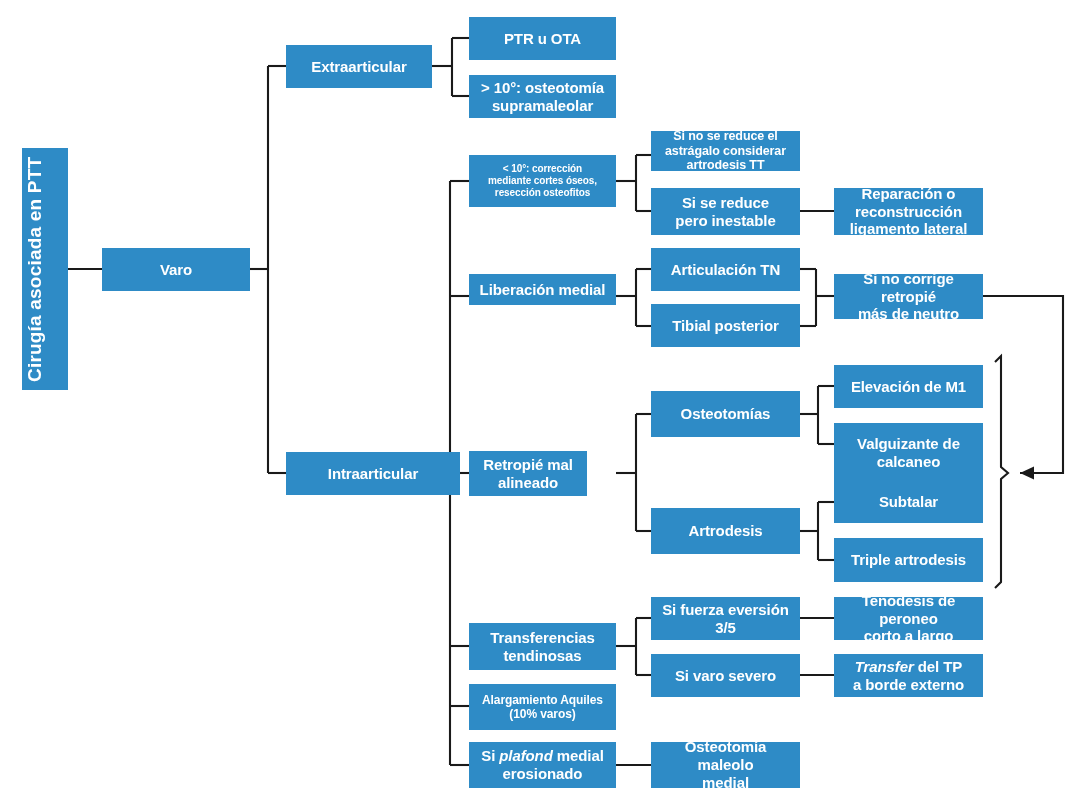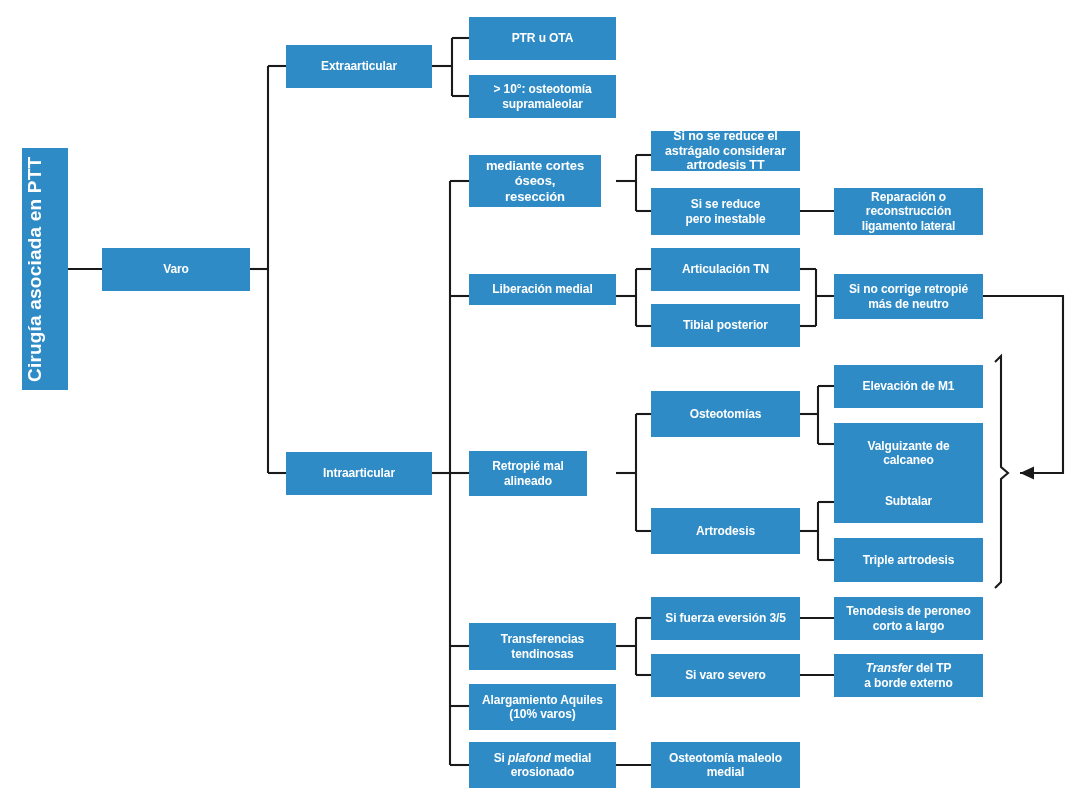--- a/index.html
+++ b/index.html
@@ -16,21 +16,21 @@
   }
   .node{
     position:absolute;
     background:#2e8bc6;
     color:#ffffff;
     display:flex;
     align-items:center;
     justify-content:center;
     text-align:center;
     font-weight:bold;
-    font-size:12px;
+    font-size:15px;
     line-height:1.18;
     box-sizing:border-box;
     padding:2px 6px;
     letter-spacing:-0.1px;
   }
   .node span{display:block;width:100%;}
   .node em{font-style:italic;}
   .root{
     writing-mode:vertical-rl;
     transform:rotate(180deg);
@@ -132,33 +132,33 @@
   </div>
 
   <div class="node" style="left:102px;top:248px;width:148px;height:43px;">
     <span>Varo</span>
   </div>
 
   <div class="node" style="left:286px;top:45px;width:146px;height:43px;">
     <span>Extraarticular</span>
   </div>
 
-  <div class="node" style="left:286px;top:452px;width:146px;height:43px;">
+  <div class="node" style="left:286px;top:452px;width:174px;height:43px;">
     <span>Intraarticular</span>
   </div>
 
   <div class="node" style="left:469px;top:17px;width:147px;height:43px;">
     <span>PTR u OTA</span>
   </div>
 
   <div class="node" style="left:469px;top:75px;width:147px;height:43px;">
     <span>&gt; 10°: osteotomía<br>supramaleolar</span>
   </div>
 
-  <div class="node" style="left:469px;top:155px;width:132px;height:52px;font-size:13px;">
+  <div class="node" style="left:469px;top:155px;width:147px;height:52px;font-size:10px;">
     <span>&lt; 10°: corrección<br>mediante cortes óseos,<br>resección osteofitos</span>
   </div>
 
   <div class="node" style="left:469px;top:274px;width:147px;height:31px;">
     <span>Liberación medial</span>
   </div>
 
   <div class="node" style="left:469px;top:451px;width:118px;height:45px;">
     <span>Retropié mal alineado</span>
   </div>

